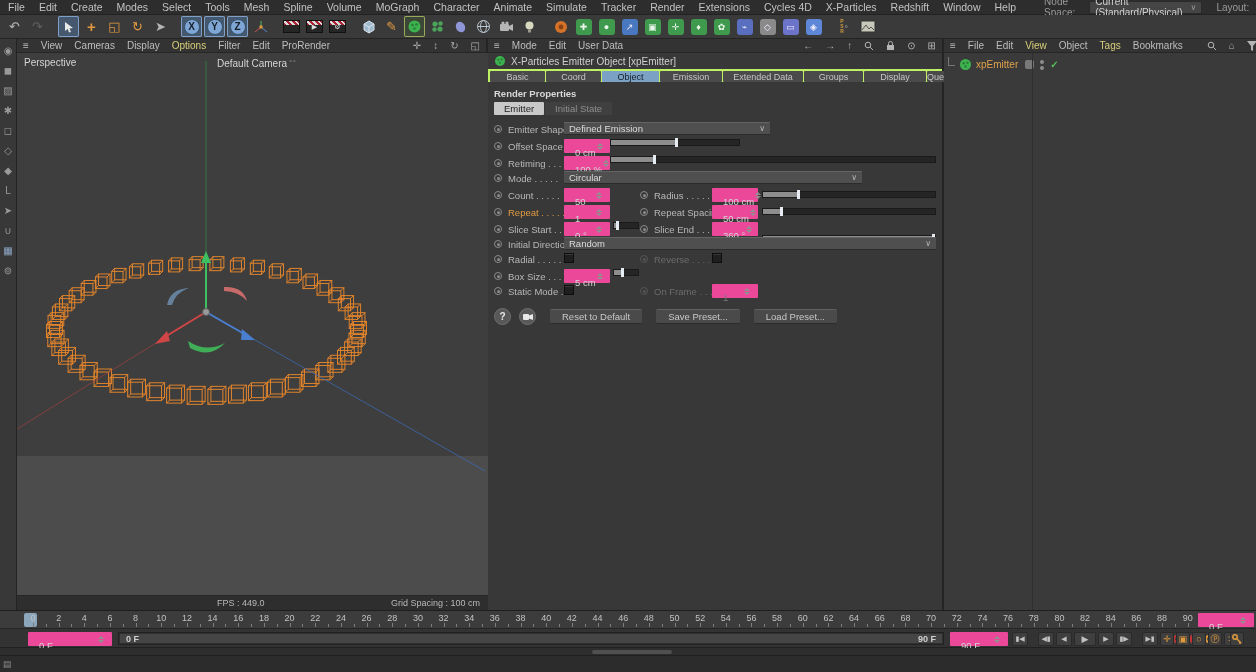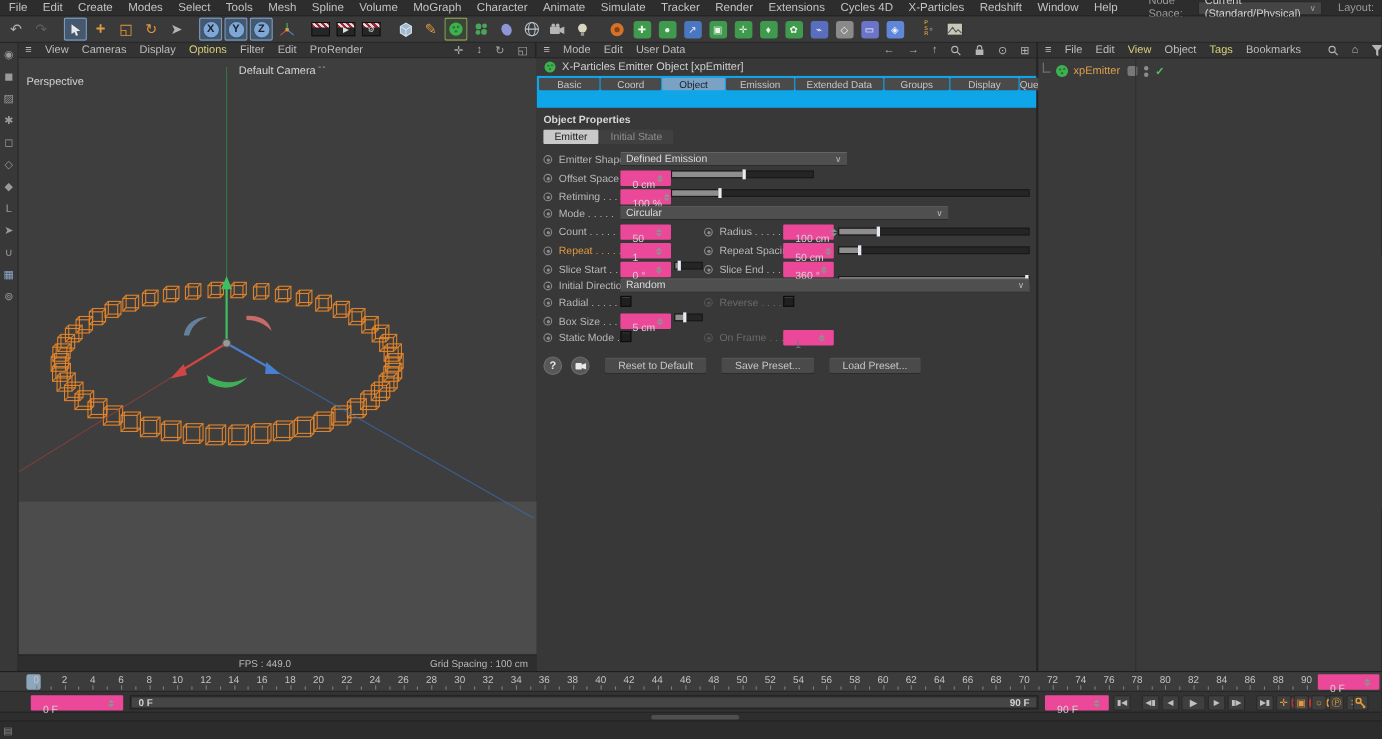--- a/index.html
+++ b/index.html
@@ -71,21 +71,21 @@
   
   #attr { left:488px; top:39px; width:456px; height:571px; background:#383838;
           border-right:2px solid #242424; font-size:9.5px; }
   .pmenu { display:flex; align-items:center; gap:12px; height:14px; background:#333;
            padding:0 6px; font-size:10px; color:#bdbdbd; border-bottom:1px solid #262626; }
   .pmenu .spacer { flex:1; }
   .pmenu .pic { color:#b5b5b5; font-size:10px; }
   #attrtitle { display:flex; align-items:center; gap:5px; height:16px; padding:0 6px;
                color:#cfcfcf; font-size:10px; }
   #attrtabs { display:grid; grid-template-columns:55px 55px 57px 62px 80px 59px 62px auto;
-              gap:1px; padding:2px 2px 16px 2px; background:#0ea5e9; }
+              gap:1px; padding:2px 2px 0 2px; background:#bef264; }
   #attrtabs2 { display:grid; grid-template-columns:55px 55px 57px auto; gap:1px; padding:1px 2px 2px 2px; }
   .tab { height:11px; background:#4a4a4a; color:#c6c6c6; font-size:9px; display:flex;
          align-items:center; justify-content:center; border-radius:1px; }
   .tab.active { background:#7ba2c4; color:#141e28; }
   #sectitle { font-weight:bold; color:#d8d8d8; font-size:9.5px; padding:6px 0 3px 6px; }
   #subtabs { display:flex; gap:1px; padding-left:6px; margin-bottom:7px; }
   .stab { height:13px; padding:0 10px; display:flex; align-items:center; font-size:9.5px;
           border-radius:1px; }
   .stab.on { background:#c9c9c9; color:#1c1c1c; }
   .stab.off { background:#404040; color:#8e8e8e; }
@@ -777,21 +777,21 @@
           <path d="M138,291 L150,278 L153,288 Z" fill="#d04545"></path>
           <line x1="189" y1="259" x2="229" y2="282" stroke="#4a7fd0" stroke-width="2"></line>
           <path d="M238,287 L225,276 L224,287 Z" fill="#4a7fd0"></path>
 
           <path d="M150,252 Q153,236 172,235 Q158,240 155,252 Z" fill="#64809b"></path>
           <path d="M207,234 Q226,233 230,248 Q221,238 207,238 Z" fill="#c76a6a"></path>
           <path d="M171,288 Q189,300 208,290 Q193,306 173,295 Z" fill="#3fae57"></path>
           <circle cx="189" cy="259" r="3.5" fill="#9a9a9a" stroke="#5a5a5a"></circle>
         </g>
       </svg>
-      <span class="vplabel" style="left:7px;top:16px">Perspective</span>
+      <span class="vplabel" style="left:7px;top:4px">Perspective</span>
       <span class="vplabel" style="left:200px;top:4px"><span>Default Camera</span><sup style="font-size:6px;color:#9a9a9a"> ∘∘</sup></span>
     </div>
     <div id="vpinfo" class="abs">
       <span class="fps">FPS : 449.0</span>
       <span class="grid">Grid Spacing : 100 cm</span>
     </div>
   </div>
 
   <div id="attr" class="abs">
     <div class="pmenu">
@@ -832,21 +832,21 @@
     <div id="attrtabs">
       <div class="tab">Basic</div>
       <div class="tab">Coord</div>
       <div class="tab active">Object</div>
       <div class="tab">Emission</div>
       <div class="tab">Extended Data</div>
       <div class="tab">Groups</div>
       <div class="tab">Display</div>
       <div class="tab">Questions</div>
     </div>
-    <div id="sectitle">Object Properties</div>
+    <div id="sectitle">Render Properties</div>
     <div id="subtabs">
       <div class="stab on">Emitter</div>
       <div class="stab off">Initial State</div>
     </div>
 
     <div class="prow">
       <span class="ptgl"></span>
       <span class="plab">Emitter Shape</span>
       <div class="pw1 drop" style="width:206px">
         <span>Defined Emission</span>

